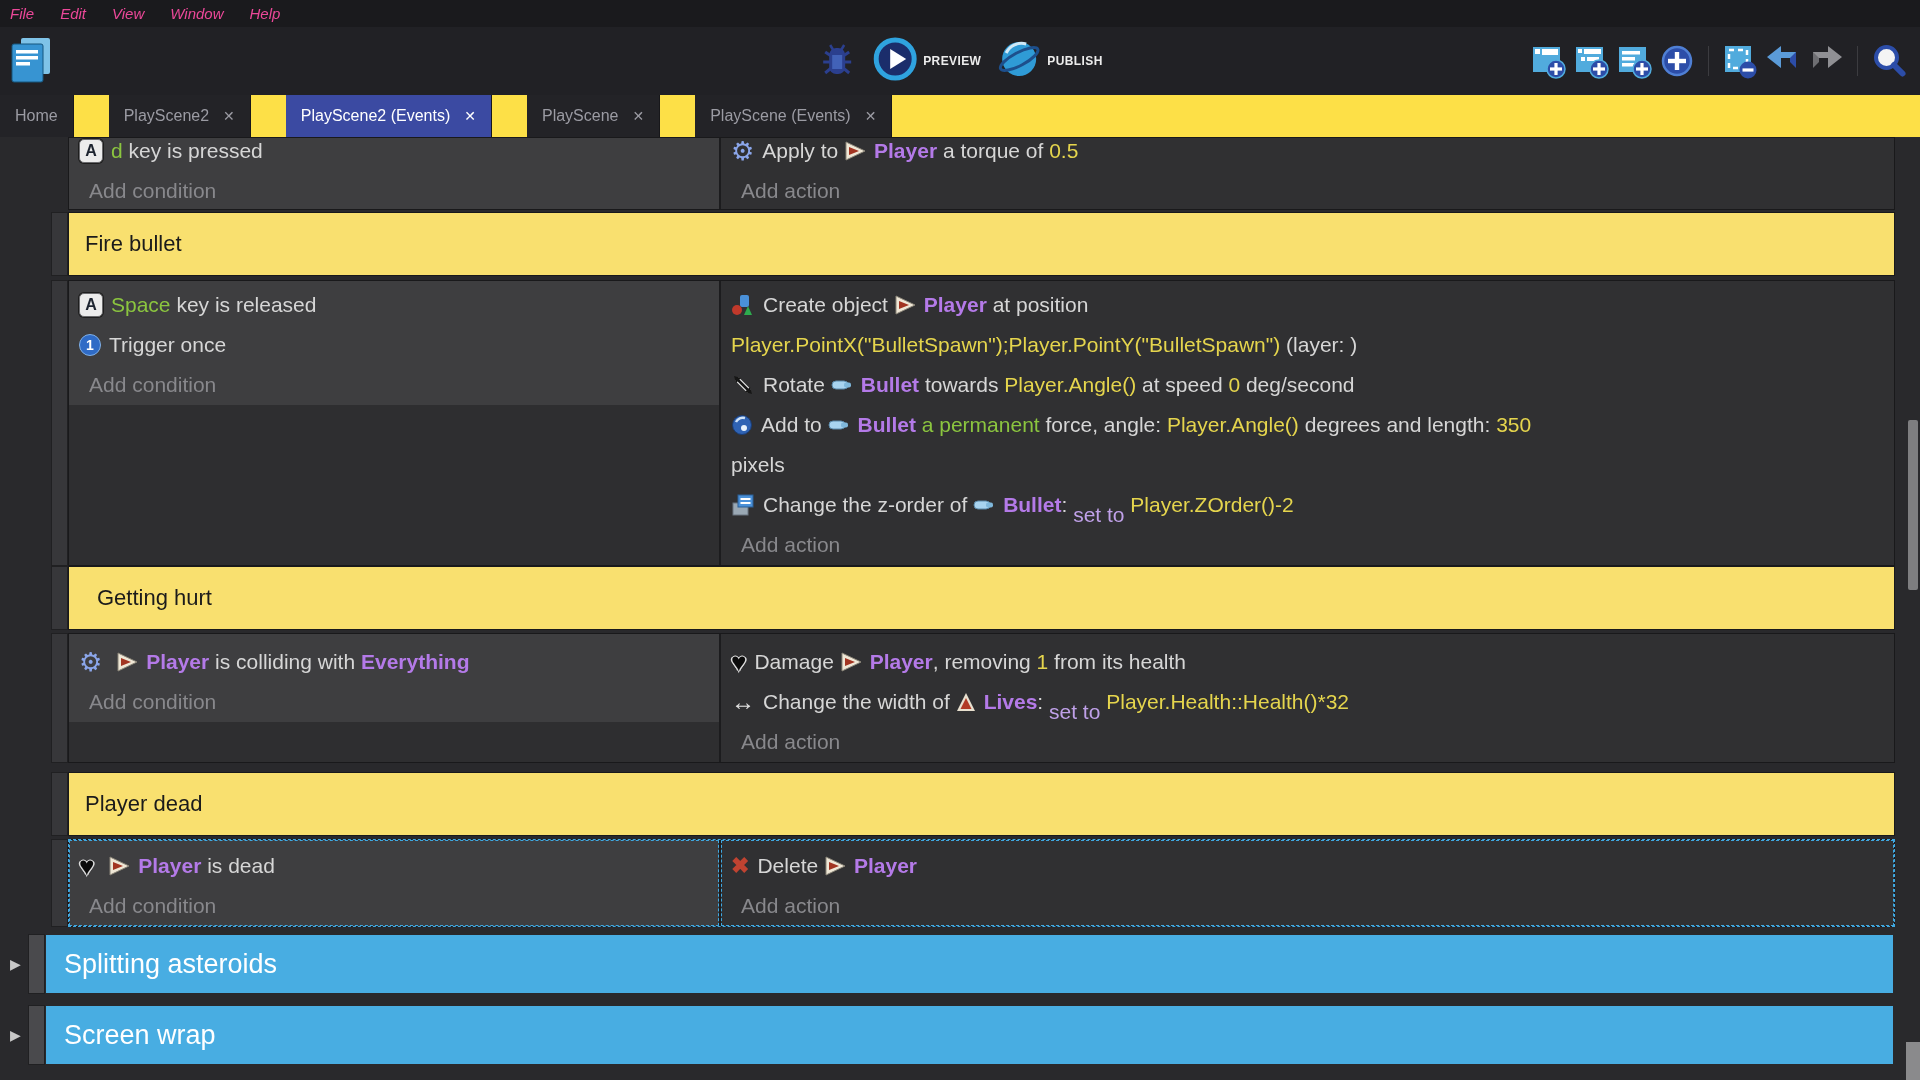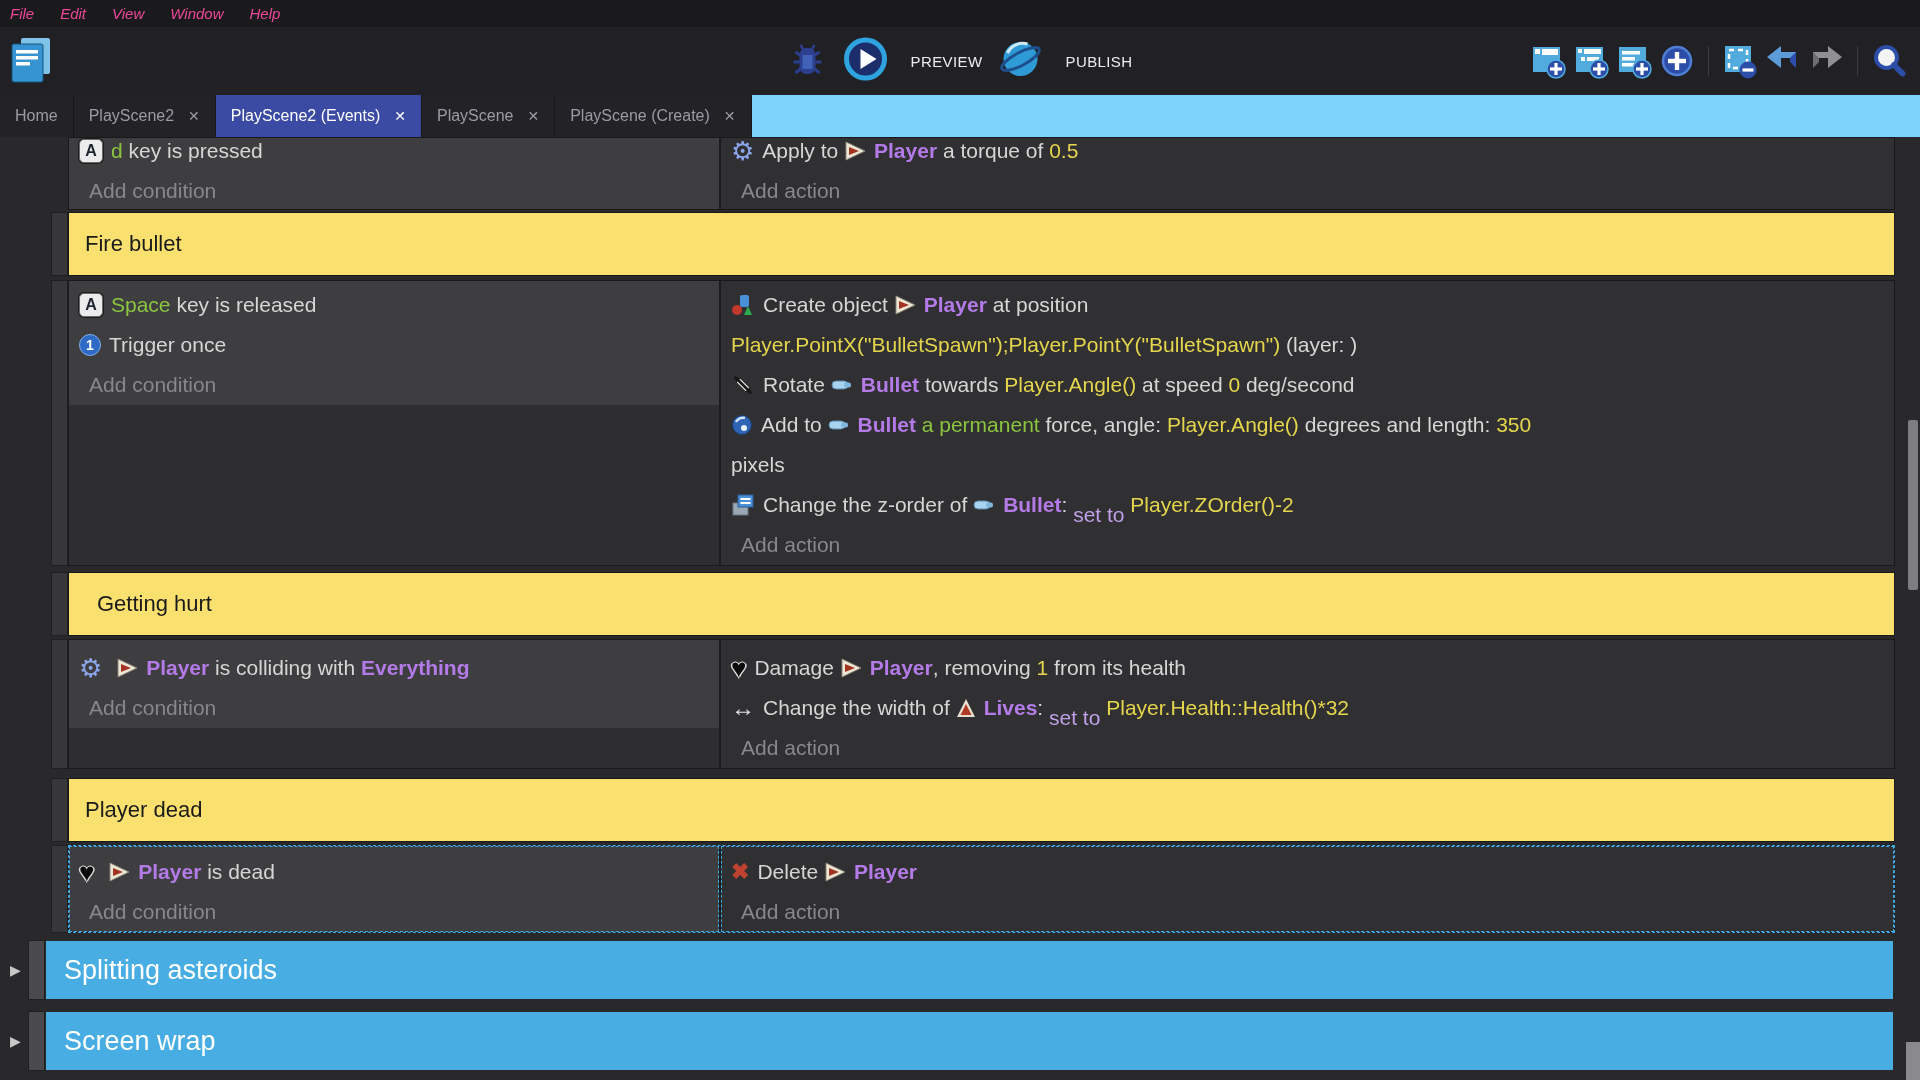--- a/index.html
+++ b/index.html
@@ -12,26 +12,26 @@
   
   .menubar { height:27px; background:#1a1a1d; display:flex; align-items:center; }
   .menu-item { padding:12px 13px; line-height:27px; font-size:15px; color:#ec4899;font-style:italic; }
   .menu-item:first-child { padding-left:10px; }
   
   .toolbar { height:68px; background:#212125; position:relative; display:flex; align-items:center; }
   .logo { margin-left:8px; display:inline-flex; }
   .tb-center { position:absolute; left:50%; top:0; height:68px; transform:translateX(-50%);
     display:flex; align-items:center; gap:16px; }
   .tb-btn { display:flex; align-items:center; cursor:default; }
-  .tb-label { font-size:15px; color:#ececec; letter-spacing:.4px; margin-left:23px; }
+  .tb-label { font-size:12px; color:#ececec; letter-spacing:.4px; margin-left:6px;font-weight:bold; }
   .tb-right { margin-left:auto; display:flex; align-items:center; gap:5px; padding-right:12px; }
   .tb-icon { display:inline-flex; }
   .tb-sep { width:1px; height:30px; background:#3c3c40; margin:0 7px; }
   
-  .tabbar { height:42px; background:#7dd3fc; display:flex; align-items:stretch; }
+  .tabbar { height:42px; background:#fde047; display:flex; align-items:stretch;gap:35px; }
   .tab { display:flex; align-items:center; padding:0 15px; gap:14px; font-size:16px;
     color:#9b9ba3; background:#232327; border-right:1px solid #17171a; }
   .tab.active { background:#3b4aa2; color:#ffffff; }
   .tab-close { font-size:14px; line-height:1; }
   
   .sheet { position:relative; height:943px; background:#29292c; }
   .rows { position:absolute; left:68px; top:0; width:1827px; }
   .gutter { position:absolute; left:-18px; top:-1px; bottom:-1px; width:17px;
     background:#37373a; border:1px solid #202022; }
   .ev-row { position:relative; display:flex; border:1px solid #19191b; }
@@ -217,21 +217,21 @@
     </div>
     <div class="tab active">
       <span>PlayScene2 (Events)</span>
       <span class="tab-close">✕</span>
     </div>
     <div class="tab">
       <span>PlayScene</span>
       <span class="tab-close">✕</span>
     </div>
     <div class="tab">
-      <span>PlayScene (Create)</span>
+      <span>PlayScene (Events)</span>
       <span class="tab-close">✕</span>
     </div>
   </div>
 
 <div class="sheet">
   <div class="rows">
     <div id="blocks">
         <div class="ev-row clip" style="margin-top: 0px;">
           <div class="cond-cell">
             <div class="list-box" style="padding-top: 0px;">
@@ -297,21 +297,21 @@
                   <rect x="9.5" y="4" width="10" height="2" fill="#fff"></rect>
                   <rect x="9.5" y="8" width="10" height="2" fill="#fff"></rect>
                 </svg><span class="seg">Change the z-order of </span><svg class="icn" width="22" height="12" viewBox="0 0 22 12">
                   <rect x="1" y="2" width="16" height="8" rx="4" fill="#a8d4f0" stroke="#5a89aa"></rect>
                   <rect x="13" y="3.5" width="7" height="5" rx="2" fill="#7fb8dc"></rect>
                 </svg><span class="seg o">Bullet</span><span class="seg">: </span><span class="seg v">set to</span><span class="seg"> </span><span class="seg y">Player.ZOrder()-2</span></div>
               <div class="add-line">Add action</div>
             </div>
           </div>
         </div>
-        <div class="ev-comment" style="margin-top: 6px; padding-left: 28px;">
+        <div class="ev-comment" style="margin-top: 0; padding-left: 28px;">
           <span class="gutter"></span>
           <span>Getting hurt</span>
         </div>
         <div class="ev-row" style="margin-top: 3px;">
           <span class="gutter"></span>
           <div class="cond-cell">
             <div class="list-box" style="padding-top: 8px;">
               <div class="ev-line"><span class="icn gear-icon">⚙</span><span class="seg"> </span><svg class="icn" width="22" height="20" viewBox="0 0 22 20">
                   <polygon points="2,1 21,10 2,19" fill="#efe7d6" stroke="#8a8578" stroke-width="1"></polygon>
                   <polygon points="5,6 15,10 5,14" fill="#a23522"></polygon>

